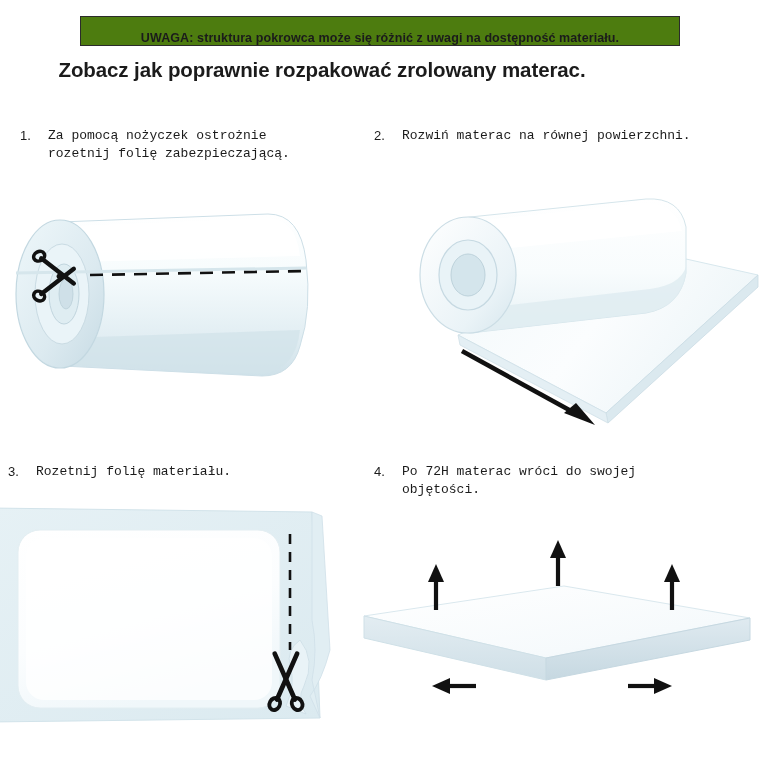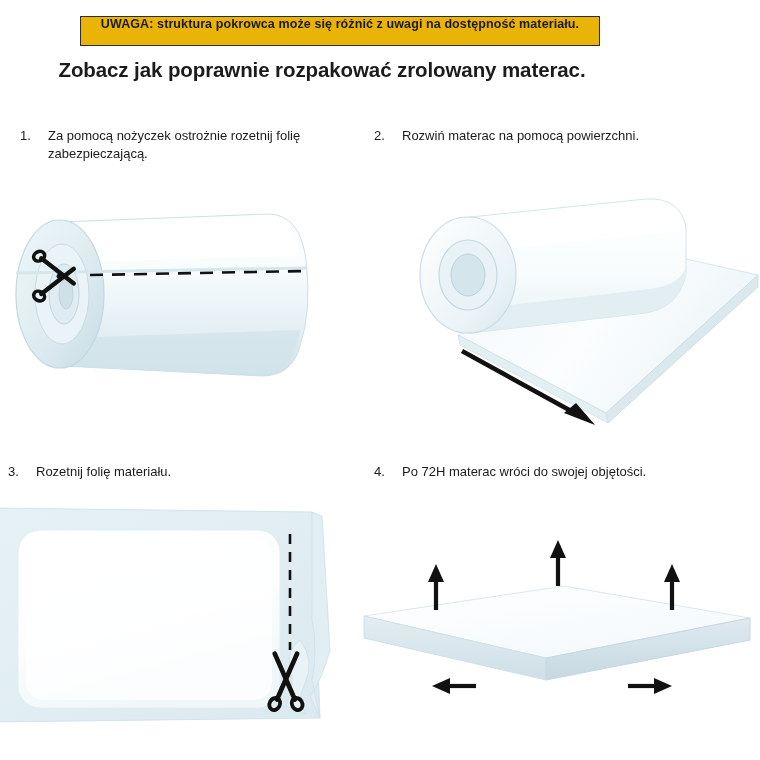--- a/index.html
+++ b/index.html
@@ -14,26 +14,26 @@
     font-family: "Liberation Sans", sans-serif;
     color: #1b1b1b;
     overflow: hidden;
   }
 
   
   .notice {
     position: absolute;
     left: 80px;
     top: 16px;
-    width: 520px;
+    width: 600px;
     height: 30px;
     border: 1px solid #2b2b2b;
-    background: #eab308;
+    background: #4d7c0f;
     display: flex;
-    align-items: flex-start;
+    align-items: flex-end;
     justify-content: center;
     box-sizing: border-box;
   }
   .notice-text {
     font-size: 12.5px;
     font-weight: bold;
     letter-spacing: 0.1px;
     white-space: nowrap;
   }
 
@@ -59,20 +59,21 @@
   .step-caption .num {
     position: absolute;
     left: 0;
     top: 0;
     width: 24px;
     text-align: left;
   }
   .step-caption .txt {
     display: block;
     margin-left: 28px;
+    font-family: Liberation Mono, monospace;
   }
 
   #cap1 { left: 20px;  top: 127px; width: 300px; }
   #cap2 { left: 374px; top: 127px; width: 330px; }
   #cap3 { left: 8px;   top: 463px; width: 320px; }
   #cap4 { left: 374px; top: 463px; width: 340px; }
 
   
   .panel {
     position: absolute;
@@ -93,21 +94,21 @@
 
 <div class="heading">Zobacz jak poprawnie rozpakować zrolowany materac.</div>
 
 <div class="step-caption" id="cap1">
   <span class="num">1.</span>
   <span class="txt">Za pomocą nożyczek ostrożnie rozetnij folię zabezpieczającą.</span>
 </div>
 
 <div class="step-caption" id="cap2">
   <span class="num">2.</span>
-  <span class="txt">Rozwiń materac na pomocą powierzchni.</span>
+  <span class="txt">Rozwiń materac na równej powierzchni.</span>
 </div>
 
 <div class="step-caption" id="cap3">
   <span class="num">3.</span>
   <span class="txt">Rozetnij folię materiału.</span>
 </div>
 
 <div class="step-caption" id="cap4">
   <span class="num">4.</span>
   <span class="txt">Po 72H materac wróci do swojej objętości.</span>

